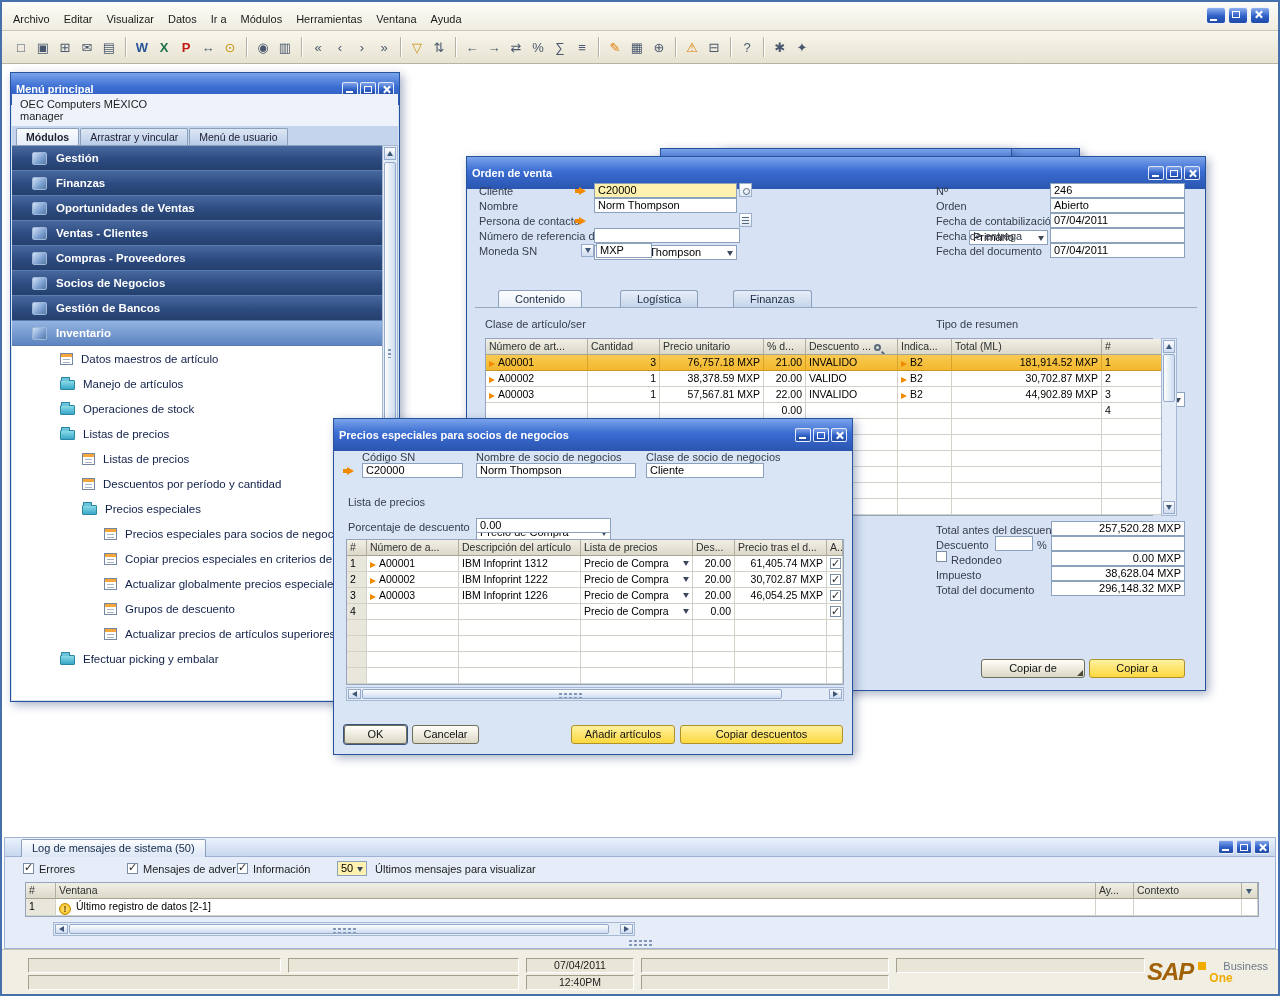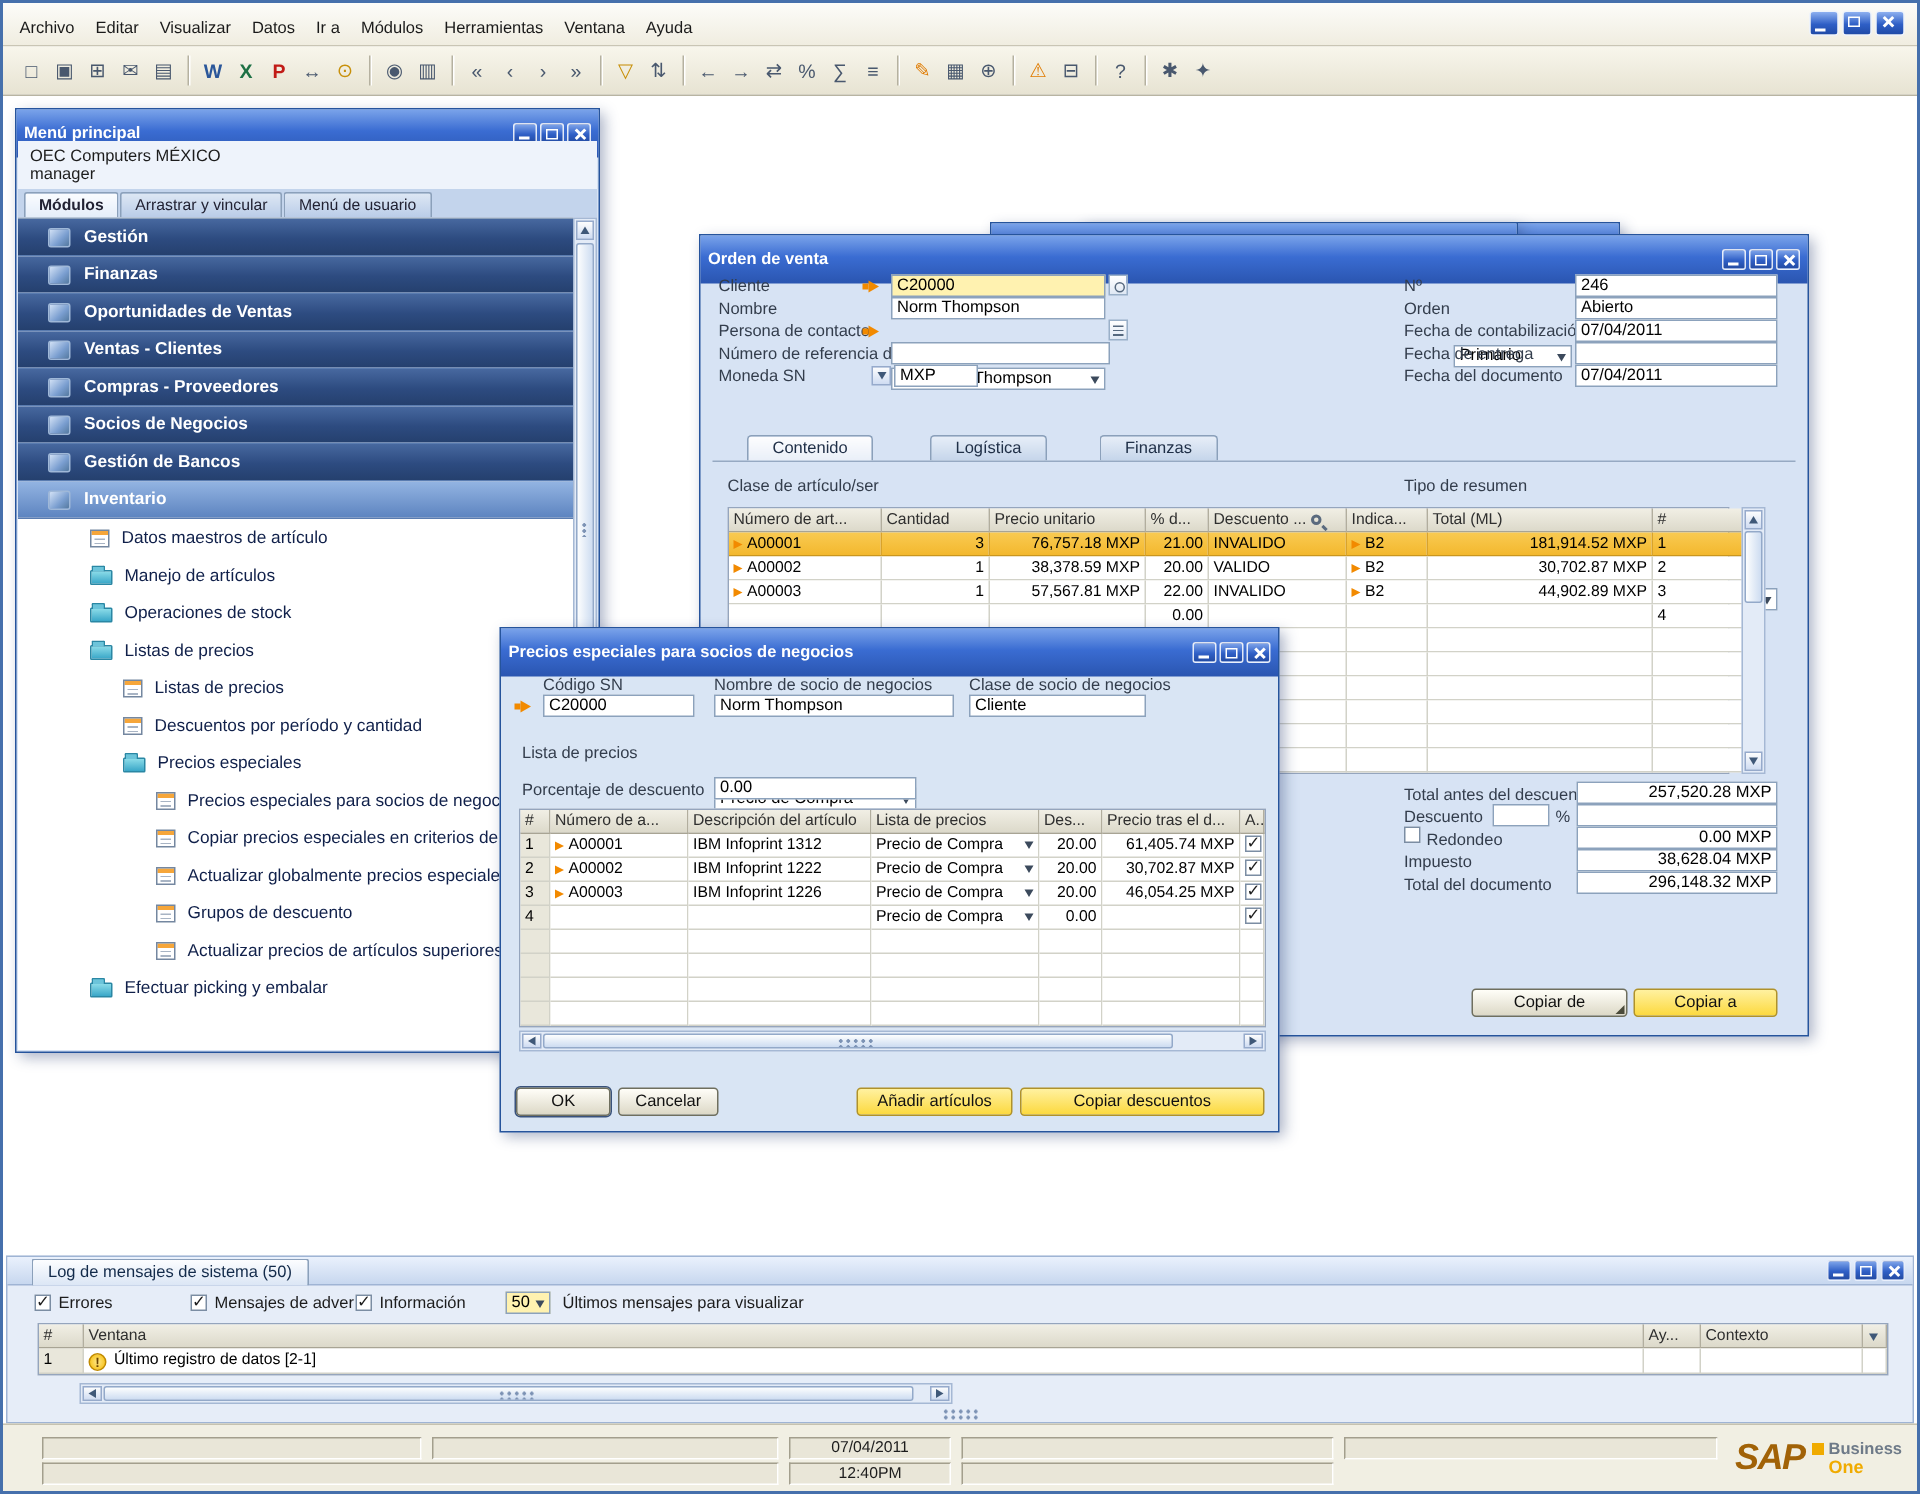--- a/index.html
+++ b/index.html
@@ -148,21 +148,21 @@
   .info-i::before { content:"!"; }
   .cb-lbl { position:absolute; font-size:11px; color:#1c1c1c; }
 
   
   .statusbar { position:absolute; left:0; right:0; top:949px; height:47px; background:#f1efe3; border-top:1px solid #c6c2b0; }
   .sbox { position:absolute; height:15px; background:#e9e6d8; border:1px solid; border-color:#a39f8d #ffffff #ffffff #a39f8d;
           font-size:10.5px; line-height:13px; text-align:center; color:#1c1c1c; }
   .saplogo { position:absolute; right:12px; top:10px; display:flex; align-items:flex-start; gap:5px; }
   .sap-word { font-size:24px; font-weight:bold; font-style:italic; color:#a16207; line-height:24px; letter-spacing:-1px; }
   .bo-stack { display:flex; flex-direction:column; line-height:12px; }
-  .bo-biz { display:flex; align-items:center; gap:3px; font-weight:bold; color:#6e7a88; font-size:11px; }
+  .bo-biz { display:flex; align-items:center; gap:17px; font-weight:normal; color:#6e7a88; font-size:11px; }
   .bo-square { width:8px; height:8px; background:#f0ab00; display:inline-block; }
   .bo-one { font-weight:bold; color:#f0ab00; font-size:12px; padding-left:11px; }
 </style>
 </head>
 <body>
 
 <div class="app">
 
   <div class="menubar">
     <span class="menu-item">Archivo</span>

